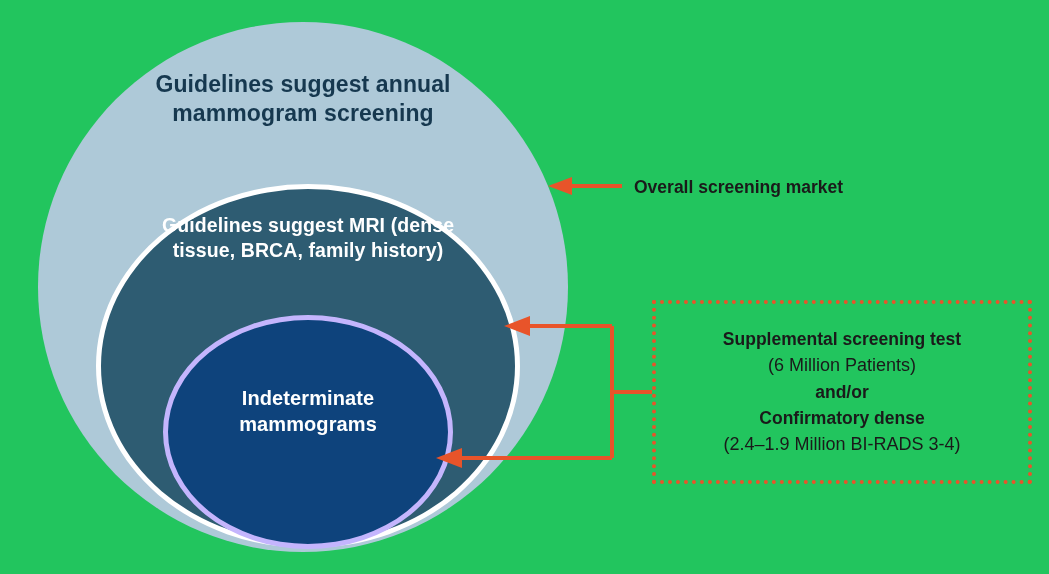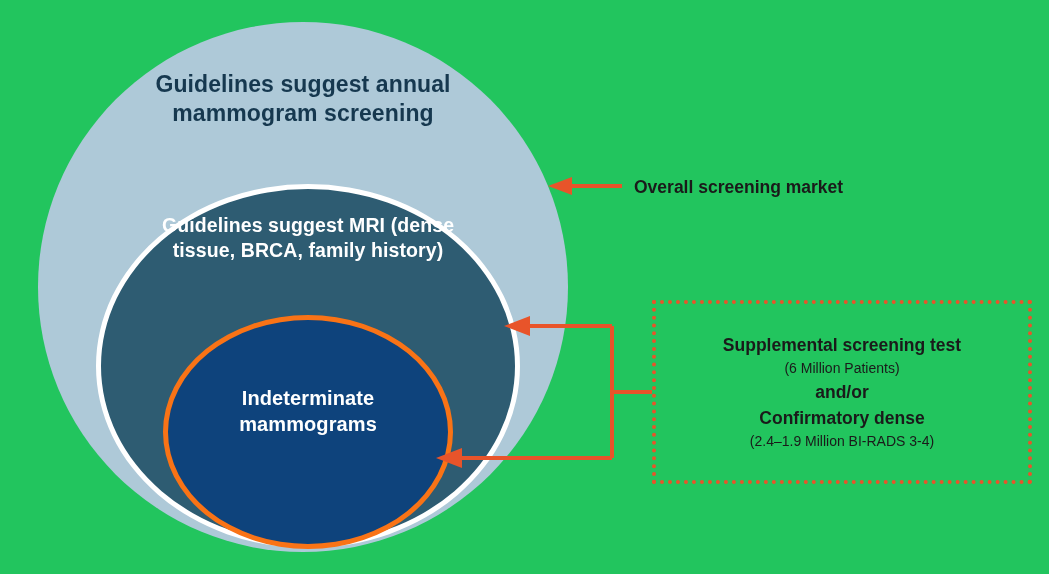--- a/index.html
+++ b/index.html
@@ -40,21 +40,21 @@
     height: 364px;
     background: #2e5c72;
     border: 5px solid #ffffff;
   }
   #circle-inner {
     left: 163px;
     top: 315px;
     width: 290px;
     height: 234px;
     background: #0e437c;
-    border: 5px solid #f97316;
+    border: 5px solid #c4b5fd;
   }
 
   .circle-label {
     text-align: center;
     font-weight: bold;
     line-height: 1.28;
     letter-spacing: 0.1px;
   }
   #circle-outer .circle-label {
     margin-top: 48px;
@@ -109,21 +109,21 @@
     justify-content: center;
     text-align: center;
   }
   #supplemental-box .ann-title {
     font-size: 17.5px;
     font-weight: bold;
     color: #1a1a1a;
     line-height: 1.5;
   }
   #supplemental-box .ann-sub {
-    font-size: 14px;
+    font-size: 18px;
     color: #1a1a1a;
     line-height: 1.5;
   }
 
   
   #arrow-layer {
     position: absolute;
     left: 0;
     top: 0;
     width: 1049px;

